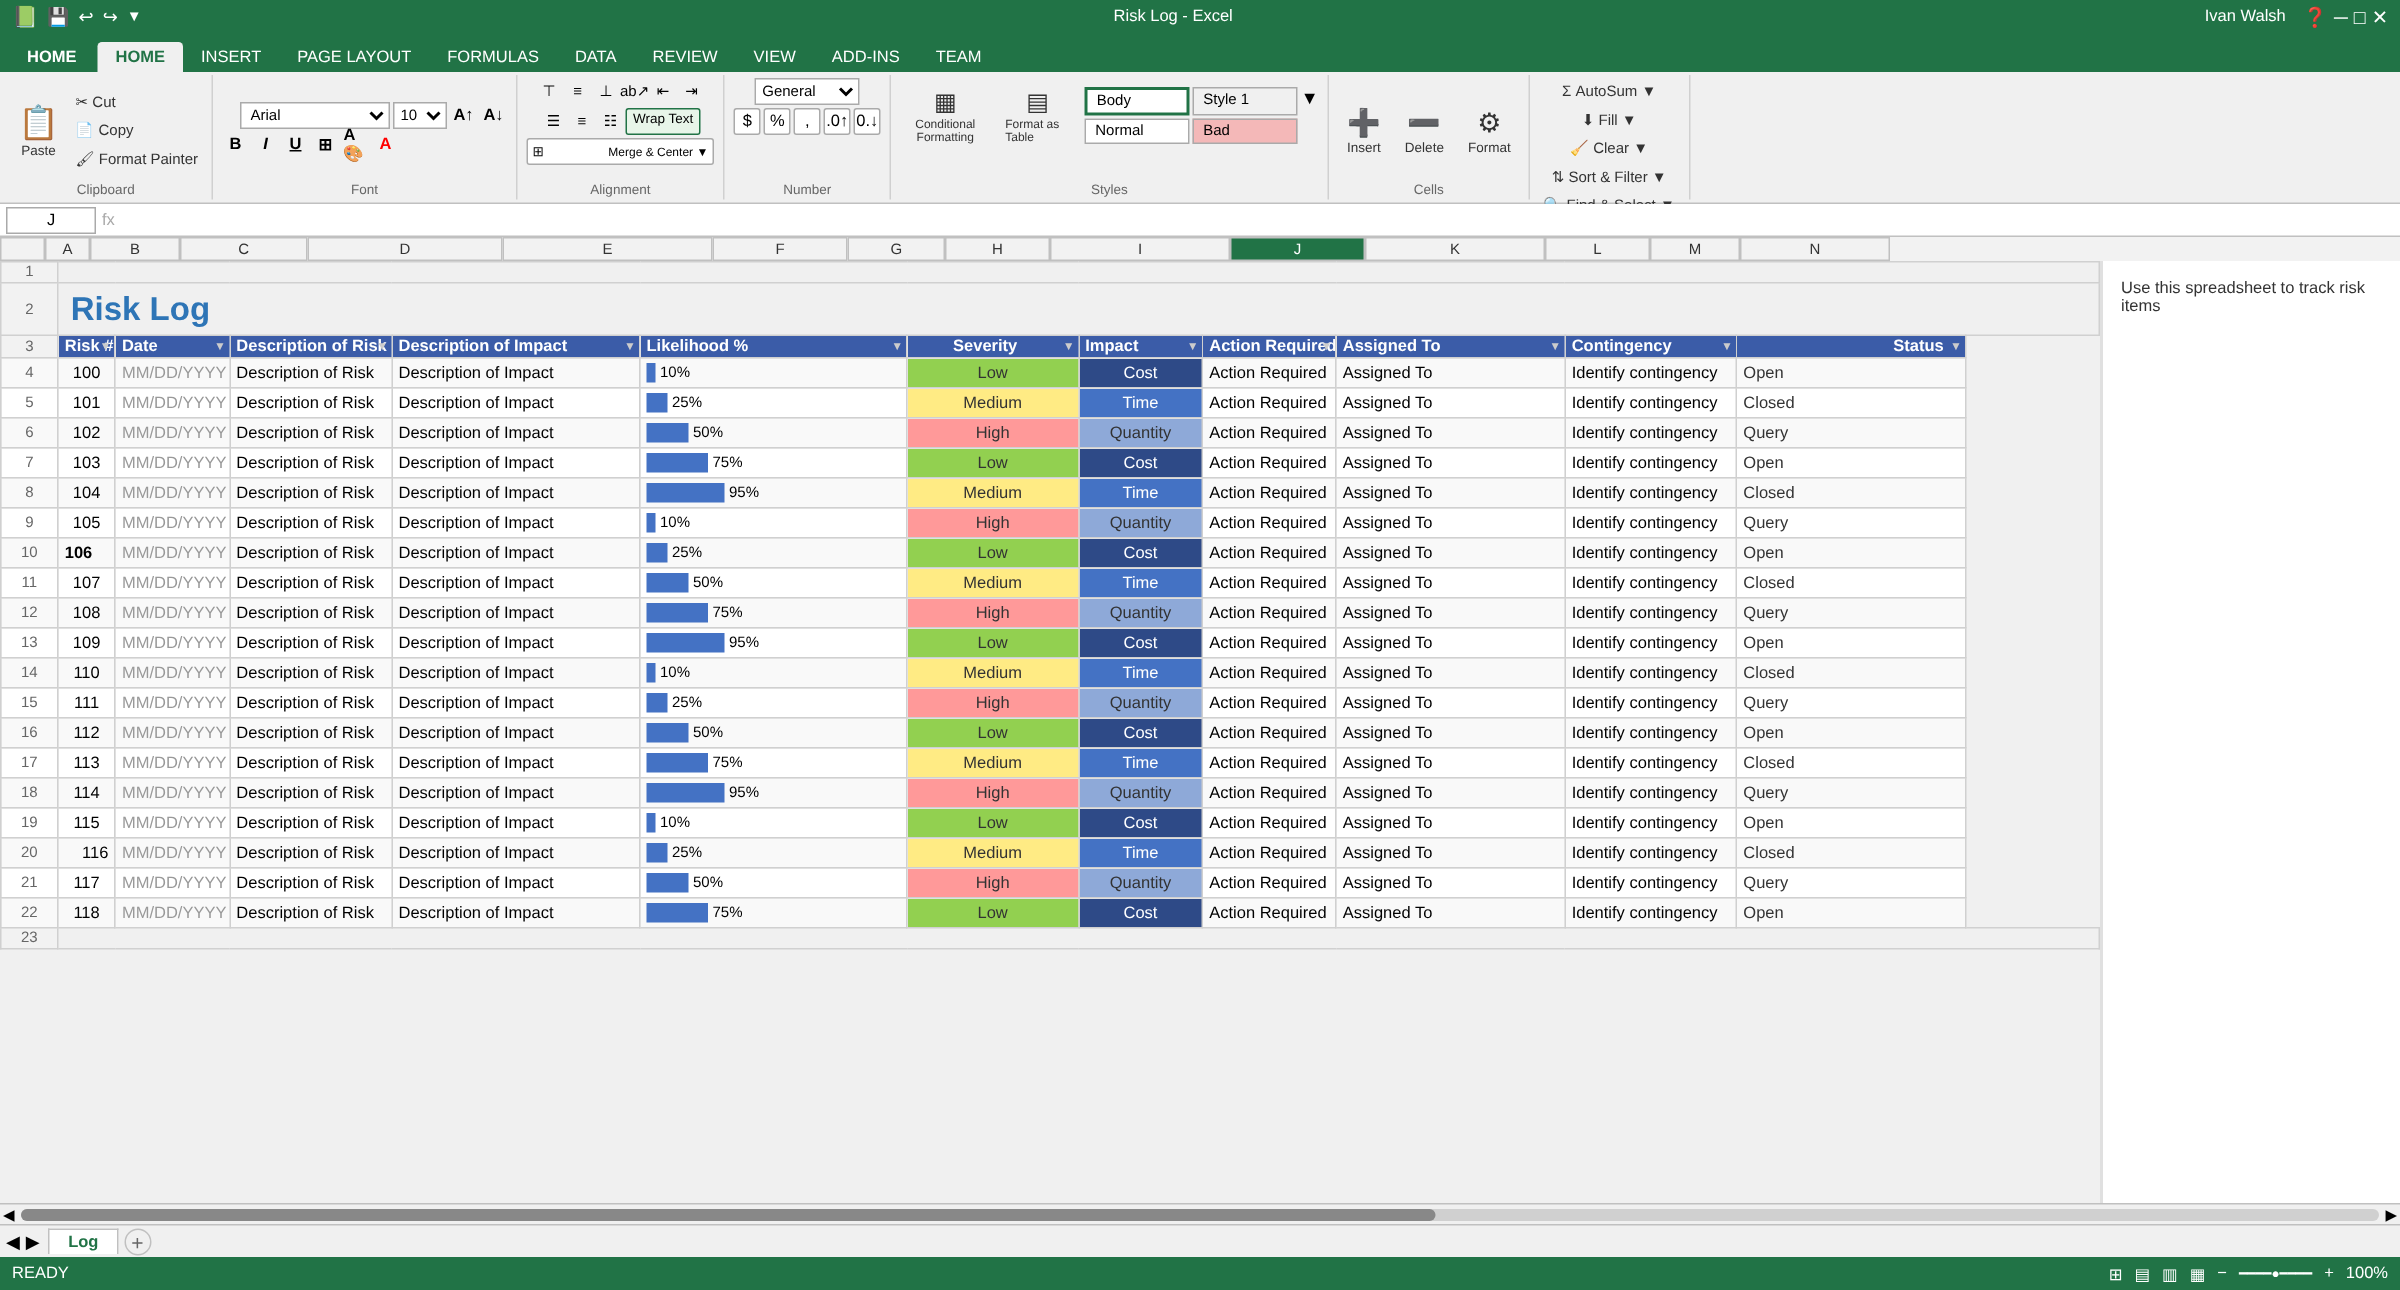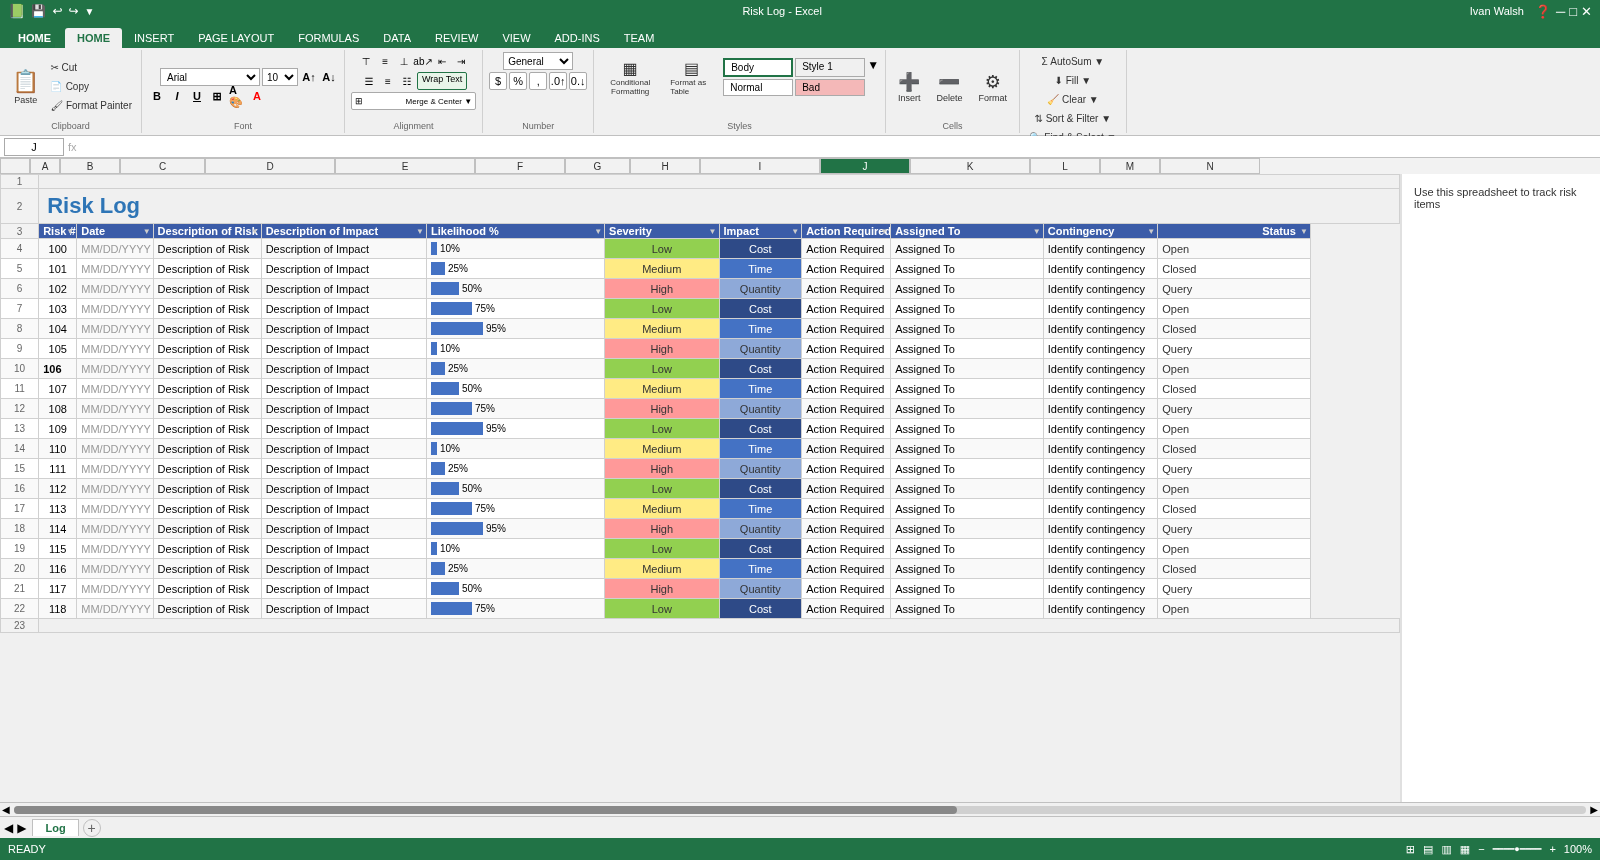--- a/index.html
+++ b/index.html
@@ -606,21 +606,21 @@
               <td class="row-num">2</td>
     <td colspan="12" class="title-cell" style="font-size:22px;font-weight:bold;color:#2e75b6;padding:4px 8px;border:1px solid #d0d0d0;">Risk Log</td>
             </tr>
             <tr>
               <td class="row-num">3</td>
               <td class="header-cell" style="position:relative;padding-right:14px;">Risk #<span style="position:absolute;right:2px;top:50%;transform:translateY(-50%);font-size:8px;color:#ccc;">▼</span></td>
               <td class="header-cell" style="position:relative;padding-right:14px;">Date<span style="position:absolute;right:2px;top:50%;transform:translateY(-50%);font-size:8px;color:#ccc;">▼</span></td>
               <td class="header-cell" style="position:relative;padding-right:14px;">Description of Risk<span style="position:absolute;right:2px;top:50%;transform:translateY(-50%);font-size:8px;color:#ccc;">▼</span></td>
               <td class="header-cell" style="position:relative;padding-right:14px;">Description of Impact<span style="position:absolute;right:2px;top:50%;transform:translateY(-50%);font-size:8px;color:#ccc;">▼</span></td>
               <td class="header-cell" style="position:relative;padding-right:14px;">Likelihood %<span style="position:absolute;right:2px;top:50%;transform:translateY(-50%);font-size:8px;color:#ccc;">▼</span></td>
-              <td class="header-cell" style="position:relative;padding-right:14px;">Severity<span style="position:absolute;right:2px;top:50%;transform:translateY(-50%);font-size:8px;color:#ccc;">▼</span></td>
+              <td class="header-cell" style="position:relative;padding-right:14px;text-align:center;">Severity<span style="position:absolute;right:2px;top:50%;transform:translateY(-50%);font-size:8px;color:#ccc;">▼</span></td>
               <td class="header-cell" style="position:relative;padding-right:14px;">Impact<span style="position:absolute;right:2px;top:50%;transform:translateY(-50%);font-size:8px;color:#ccc;">▼</span></td>
               <td class="header-cell" style="position:relative;padding-right:14px;">Action Required<span style="position:absolute;right:2px;top:50%;transform:translateY(-50%);font-size:8px;color:#ccc;">▼</span></td>
               <td class="header-cell" style="position:relative;padding-right:14px;">Assigned To<span style="position:absolute;right:2px;top:50%;transform:translateY(-50%);font-size:8px;color:#ccc;">▼</span></td>
               <td class="header-cell" style="position:relative;padding-right:14px;">Contingency<span style="position:absolute;right:2px;top:50%;transform:translateY(-50%);font-size:8px;color:#ccc;">▼</span></td>
               <td class="header-cell" style="position:relative;padding-right:14px;text-align:right;">Status<span style="position:absolute;right:2px;top:50%;transform:translateY(-50%);font-size:8px;color:#ccc;">▼</span></td>
             </tr>
             <tr class="data-row">
       <td class="row-num">4</td>
       <td style="text-align:center;">100</td>
       <td style="color:#999;">MM/DD/YYYY</td>
@@ -919,21 +919,21 @@
       </td>
       <td class="sev-low" style="text-align:center;">Low</td>
       <td class="impact-cost" style="text-align:center;">Cost</td>
       <td>Action Required</td>
       <td>Assigned To</td>
       <td>Identify contingency</td>
       <td class="status-open">Open</td>
     </tr>
             <tr class="data-row">
       <td class="row-num">20</td>
-      <td style="text-align:center;">116</td>
+      <td style="text-align:right;">116</td>
       <td style="color:#999;">MM/DD/YYYY</td>
       <td>Description of Risk</td>
       <td>Description of Impact</td>
       <td class="likelihood-cell" style="padding:2px 4px;">
         <div style="display:flex;align-items:center;gap:3px;">
           <div style="width:14px;height:13px;background:#4472c4;display:inline-block;flex-shrink:0;"></div>
           <span style="font-size:10px;">25%</span>
         </div>
       </td>
       <td class="sev-medium" style="text-align:center;">Medium</td>

